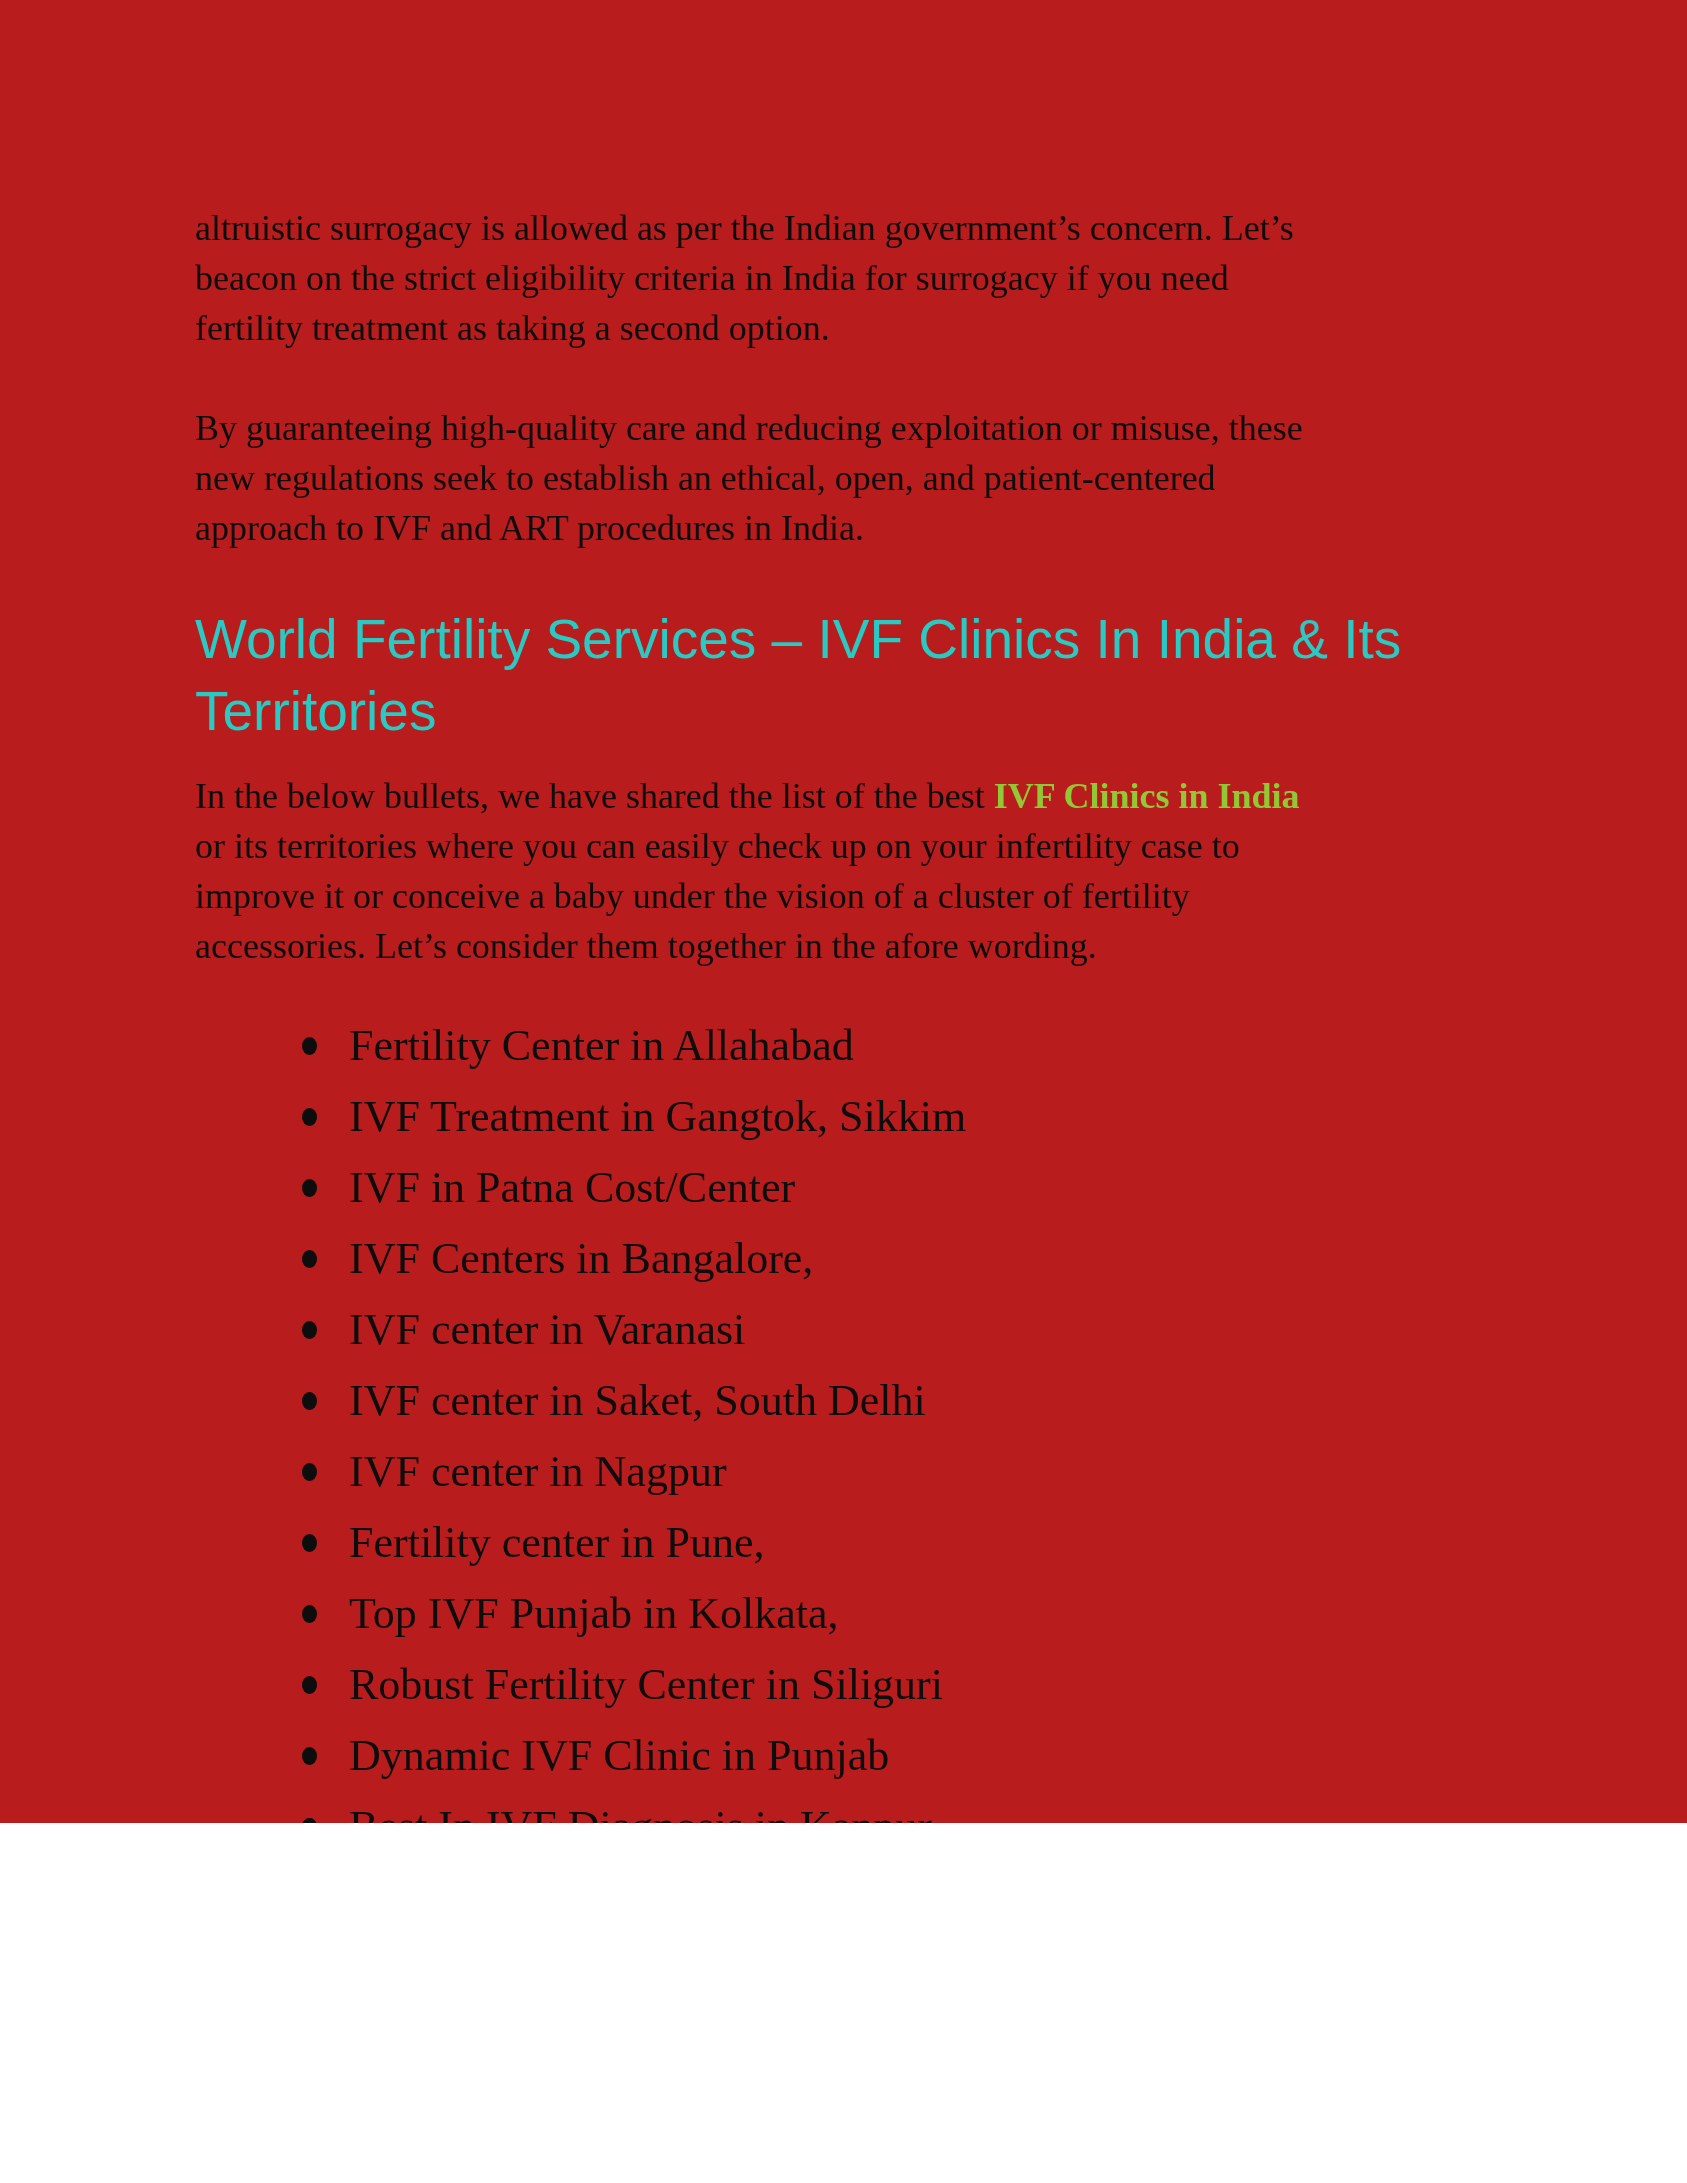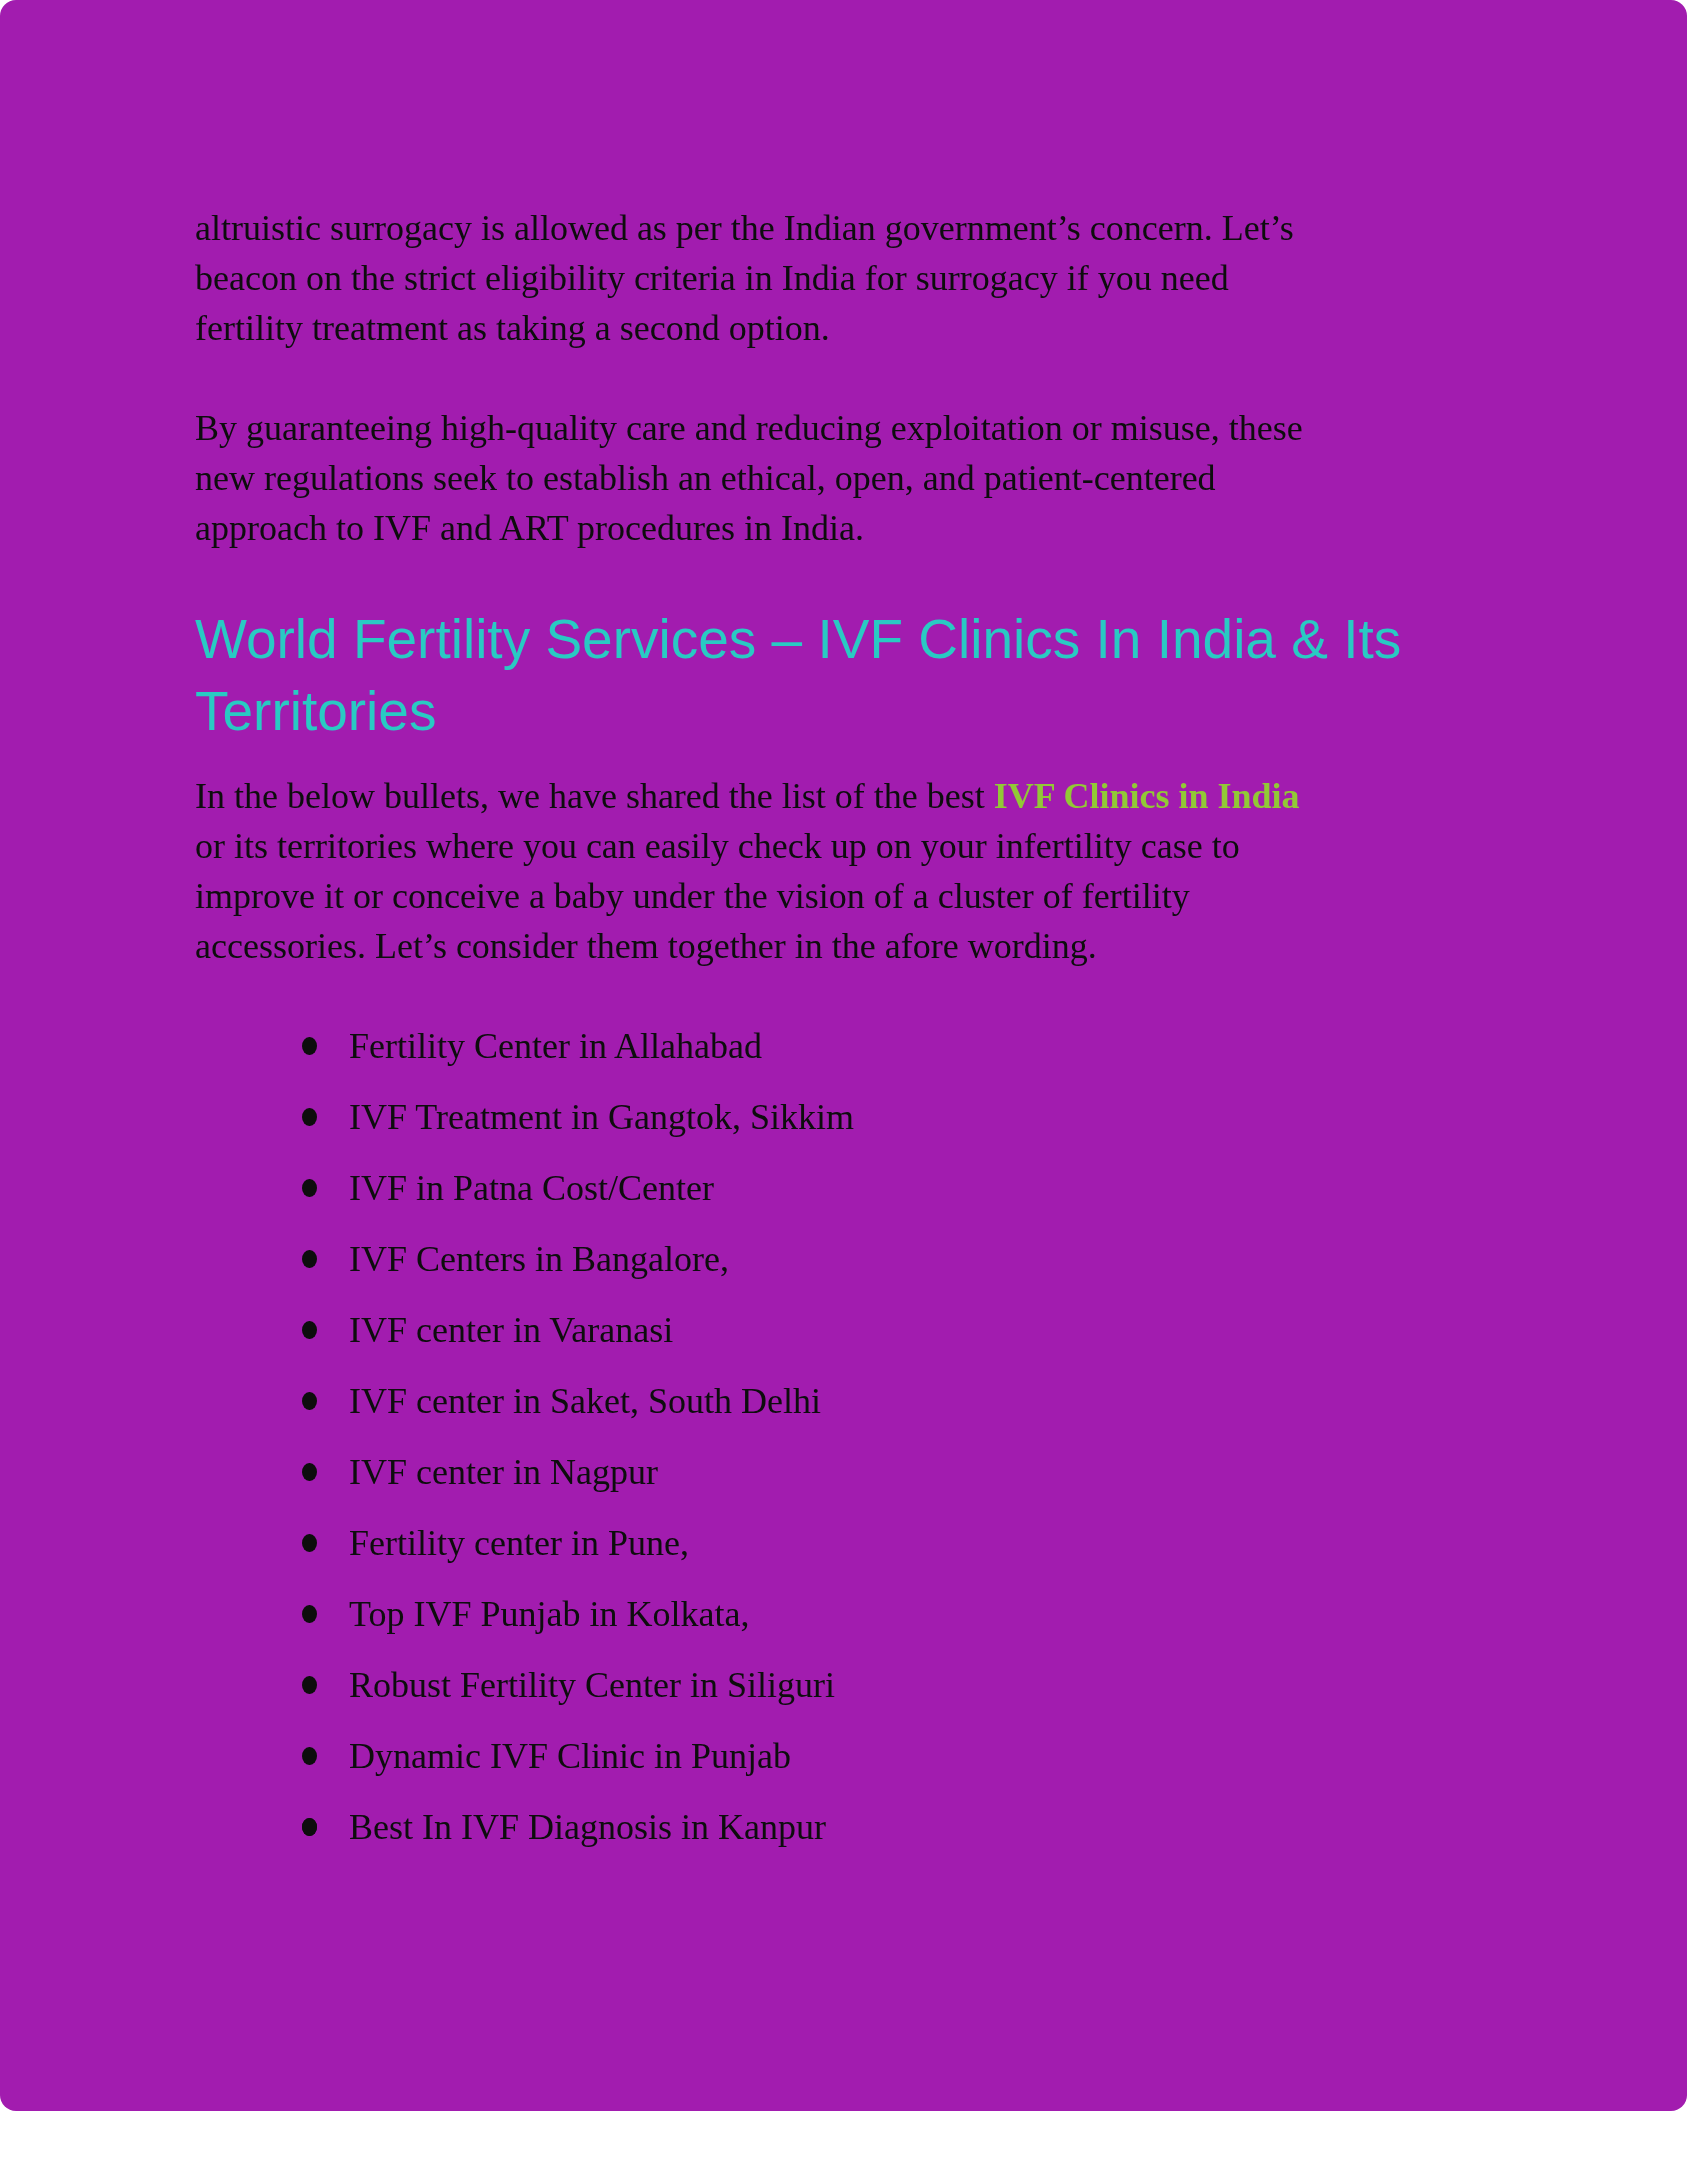--- a/index.html
+++ b/index.html
@@ -3,26 +3,25 @@
 <meta charset="utf-8">
 <style>
   html, body {
     margin: 0;
     padding: 0;
     background: #ffffff;
   }
   .page {
     position: relative;
     width: 1687px;
-    height: 2111px;
-    background: #a21caf;
+    height: 1823px;
+    background: #b91c1c;
     box-sizing: border-box;
     padding: 203px 253px 0 195px;
     overflow: hidden;
-    border-radius: 16px;
   }
   .body-par {
     font-family: "Liberation Serif", "DejaVu Serif", serif;
     font-size: 36px;
     line-height: 50px;
     color: #0d0d0d;
     white-space: pre-line;
     margin: 0 0 50px 0;
   }
   h1.section-heading {
@@ -42,21 +41,21 @@
   }
   ul.clinic-list {
     list-style: none;
     margin: 37px 0 0 0;
     padding: 0;
   }
   ul.clinic-list li {
     position: relative;
     padding-left: 154px;
     font-family: "Liberation Serif", "DejaVu Serif", serif;
-    font-size: 36px;
+    font-size: 44px;
     line-height: 50px;
     color: #0d0d0d;
     margin-bottom: 21px;
   }
   ul.clinic-list .dot {
     position: absolute;
     left: 107px;
     top: 16px;
     width: 14.5px;
     height: 18px;

